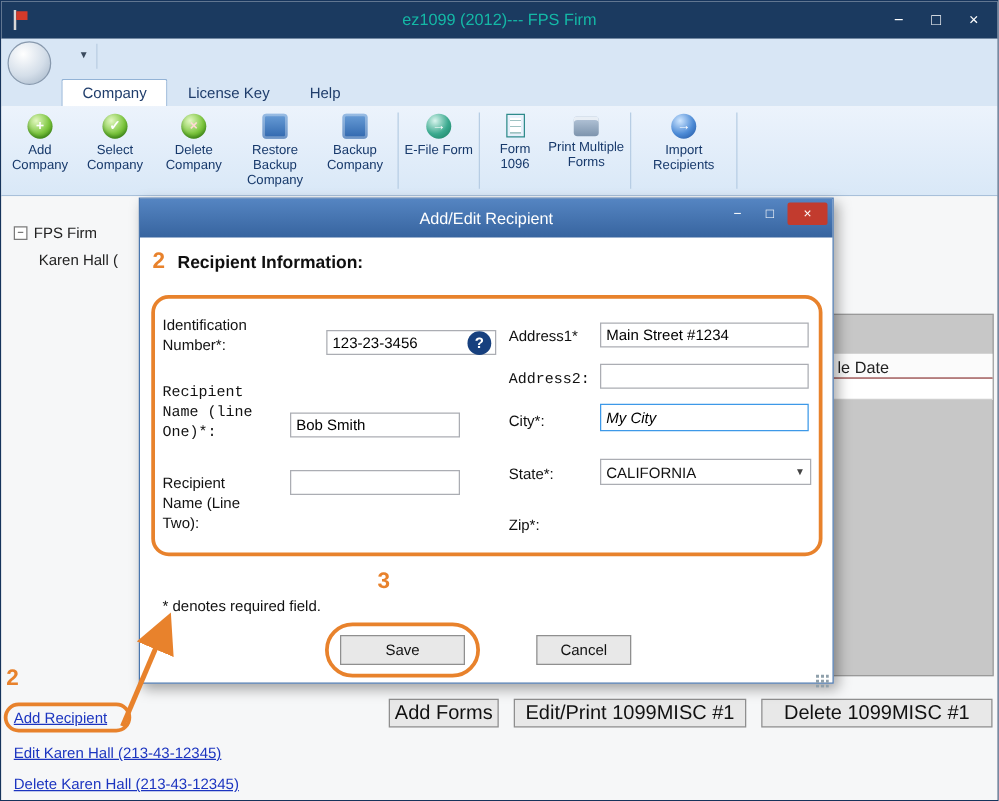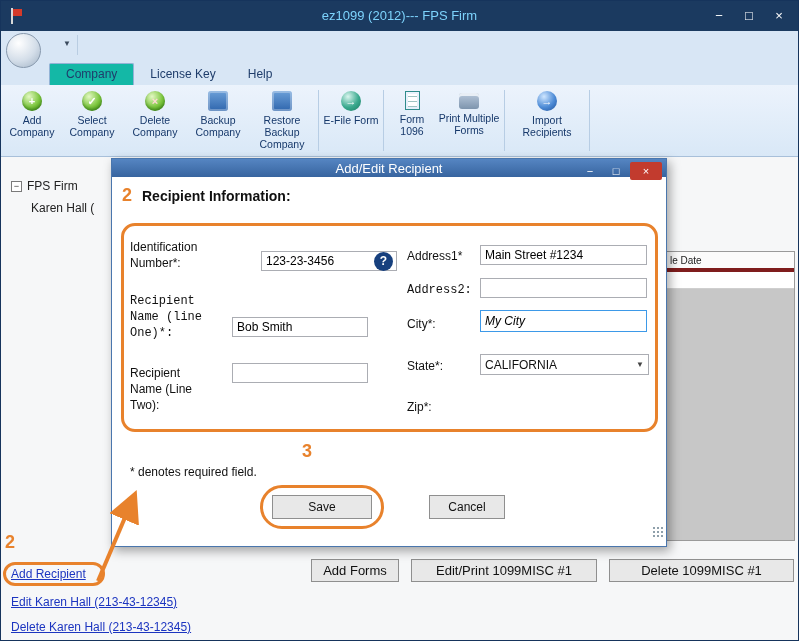--- a/index.html
+++ b/index.html
@@ -4,33 +4,33 @@
 <style>
   * { box-sizing: border-box; margin: 0; padding: 0; }
   body { font-family: "Liberation Sans", sans-serif; background: #ffffff; }
   .app { position: relative; width: 799px; height: 641px; background: #f6f7f8; overflow: hidden; border: 1px solid #16345c; }
 
   
   .titlebar { position: absolute; top:0; left:0; right:0; height: 30px; background: #1b3a60; color:#fff; }
   .flag { position:absolute; left:10px; top:7px; width: 12px; height: 16px; }
   .flag::before { content:""; position:absolute; left:0; top:0; width:2px; height:16px; background:#d8d8d8; }
   .flag::after { content:""; position:absolute; left:2px; top:1px; width:9px; height:7px; background:#d43a2a; }
-  .title-text { position:absolute; left:0; right:0; top:0; height:30px; line-height:30px; text-align:center; font-size:13px; color:#7dd3fc; }
+  .title-text { position:absolute; left:0; right:0; top:0; height:30px; line-height:30px; text-align:center; font-size:13px; color:#14b8a6; }
   .win-controls { position:absolute; right:4px; top:0; height:30px; display:flex; }
   .win-btn { width:30px; height:30px; line-height:30px; text-align:center; color:#fff; font-size:13px; cursor:default; }
 
   
   .chrome { position:absolute; top:30px; left:0; right:0; height:54px; background:#d8e6f5; }
   .orb { position:absolute; left:5px; top:2px; width:35px; height:35px; border-radius:50%;
          background: radial-gradient(circle at 35% 28%, #ffffff, #d4dee9 55%, #9fb1c4); border:1px solid #8899ad; z-index:3; }
   .qat-arrow { position:absolute; left:62px; top:8px; font-size:8px; color:#3a4a5d; }
   .qat-sep { position:absolute; left:76px; top:4px; width:1px; height:20px; background:#b9cde2; }
   .tabs { position:absolute; bottom:0; left:48px; display:flex; align-items:flex-end; }
   .tab { padding:3px 16px 4px; font-size:12px; color:#1f3d6b; cursor:default; }
-  .tab.active { background:#14b8a6; border:1px solid #93b3d6; border-bottom:none; border-radius:2px 2px 0 0; }
+  .tab.active { background:#ffffff; border:1px solid #93b3d6; border-bottom:none; border-radius:2px 2px 0 0; }
 
   
   .ribbon { position:absolute; top:84px; left:0; right:0; height:72px;
             background: linear-gradient(#ecf3fc, #d9e8f7); border-bottom:1px solid #a8c0da;
             display:flex; align-items:stretch; padding:3px 2px; }
   .rbtn { width:62px; display:flex; flex-direction:column; align-items:center; padding-top:3px;
           font-size:10.5px; line-height:1.15; text-align:center; color:#17396b; cursor:default; }
   .rlabel { display:block; }
   .rsep { width:1px; background:#b7cde4; margin:2px 3px; }
   .icon { width:20px; height:20px; margin-bottom:3px; display:flex; align-items:center; justify-content:center;
@@ -46,38 +46,38 @@
 
   
   .main { position:absolute; top:156px; left:0; right:0; bottom:0; background:#f6f7f8; }
   .tree-item { position:absolute; font-size:12px; color:#222; display:flex; align-items:center; cursor:default; }
   .tree-root { left:10px; top:22px; }
   .tree-child { left:30px; top:44px;text-align:right; }
   .expander { display:inline-block; width:11px; height:11px; border:1px solid #7a7a7a; background:#fff;
               line-height:9px; font-size:9px; text-align:center; color:#333; margin-right:5px; }
 
   .grid { position:absolute; left:664px; top:94px; width:130px; height:290px; background:#c7c7c7; border:1px solid #9a9a9a; }
-  .grid-header { height:20px; background:#fbfbfb; border-bottom:4px solid #7f1d1d; font-size:10px; padding:3px 4px; color:#222; }
+  .grid-header { height:20px; background:#fbfbfb; border-bottom:1px solid #7f1d1d; font-size:13px; padding:3px 4px; color:#222;margin-top:31px; }
   .grid-row { height:17px; background:#ffffff; border-bottom:1px solid #cfcfcf; }
 
-  .btn { position:absolute; height:23px; background:#e8e8e8; border:1px solid #8f8f8f; font-size:13px; color:#111;
+  .btn { position:absolute; height:23px; background:#e8e8e8; border:1px solid #8f8f8f; font-size:16px; color:#111;
          display:flex; align-items:center; justify-content:center; cursor:default; }
   .btn-addforms { left:310px; top:402px; width:88px; }
   .btn-editprint { left:410px; top:402px; width:186px; }
   .btn-delete { left:608px; top:402px; width:185px; }
 
   .link { position:absolute; font-size:12px; color:#1c35c0; text-decoration:underline; cursor:pointer; }
   .link-add { left:10px; top:410px; }
   .link-edit { left:10px; top:438px; }
   .link-del { left:10px; top:463px; }
 
   
   .dialog { position:absolute; left:110px; top:157px; width:556px; height:389px; background:#fff;
             border:1px solid #4a76ad; box-shadow:3px 4px 10px rgba(0,0,0,.35); z-index:10; }
-  .dlg-title { height:18px; background: linear-gradient(#5585c2, #37649f); color:#fff; font-size:13px;
+  .dlg-title { height:31px; background: linear-gradient(#5585c2, #37649f); color:#fff; font-size:13px;
                display:flex; align-items:center; justify-content:center; position:relative; }
   .dlg-controls { position:absolute; right:4px; top:3px; display:flex; gap:2px; }
   .dlg-btn { width:24px; height:18px; color:#fff; font-size:11px; text-align:center; line-height:18px; cursor:default; }
   .dlg-close { width:32px; background:#c23b2e; border-radius:2px; }
   .dlg-body { position:relative; height:362px; font-size:12px; color:#111; }
 
   .anno { color:#e8822c; font-weight:bold; position:absolute; font-size:18px; }
   .dlg-heading { position:absolute; left:30px; top:11px; font-size:14px; font-weight:bold; color:#101010; }
   .orange-box { position:absolute; left:9px; top:46px; width:537px; height:209px; border:3px solid #e8822c; border-radius:14px; }
 
@@ -140,27 +140,27 @@
           <i>✓</i>
         </span>
       <span class="rlabel">Select Company</span>
     </div>
     <div class="rbtn" style="width:64px">
       <span class="icon orb-green">
           <i style="color:#ffd9d4">×</i>
         </span>
       <span class="rlabel">Delete Company</span>
     </div>
+    <div class="rbtn" style="width:66px">
+      <span class="icon disk"></span>
+      <span class="rlabel">Restore Backup Company</span>
+    </div>
     <div class="rbtn" style="width:62px">
       <span class="icon disk"></span>
       <span class="rlabel">Backup Company</span>
-    </div>
-    <div class="rbtn" style="width:66px">
-      <span class="icon disk"></span>
-      <span class="rlabel">Restore Backup Company</span>
     </div>
     <span class="rsep"></span>
     <div class="rbtn" style="width:58px">
       <span class="icon orb-teal">
           <i>→</i>
         </span>
       <span class="rlabel">E-File Form</span>
     </div>
     <span class="rsep"></span>
     <div class="rbtn" style="width:50px">

